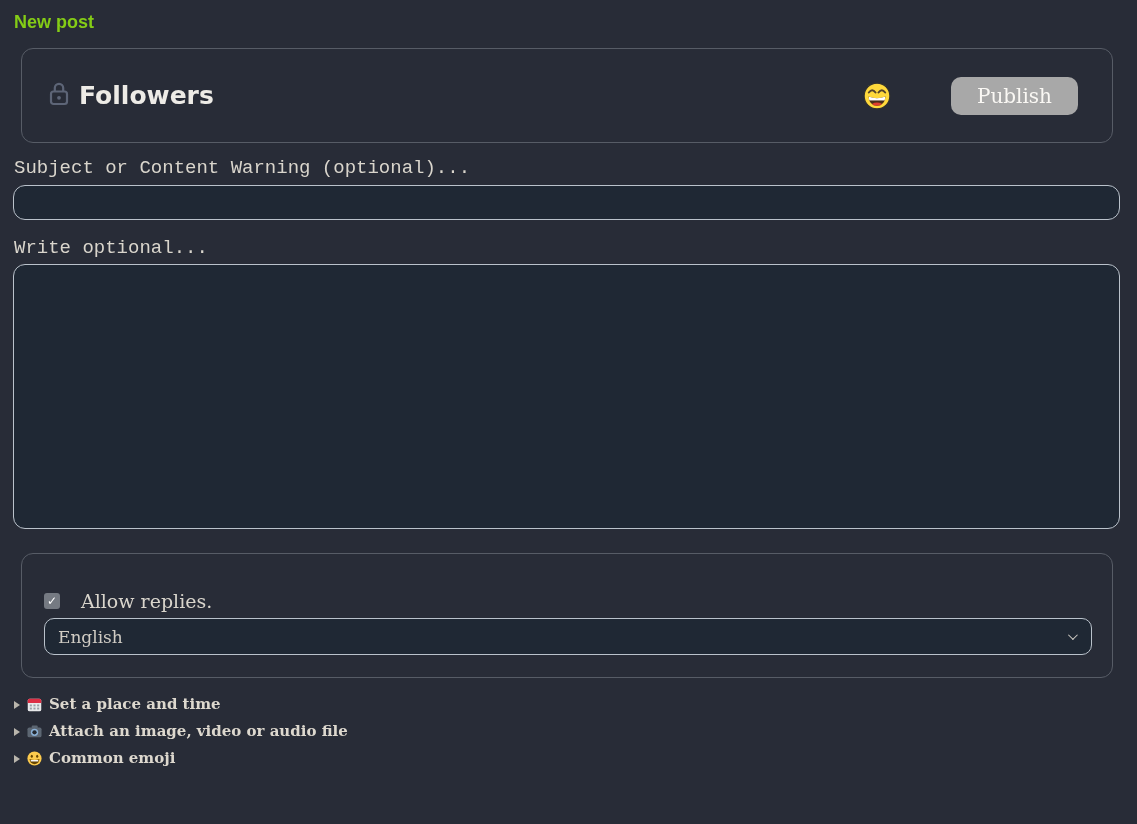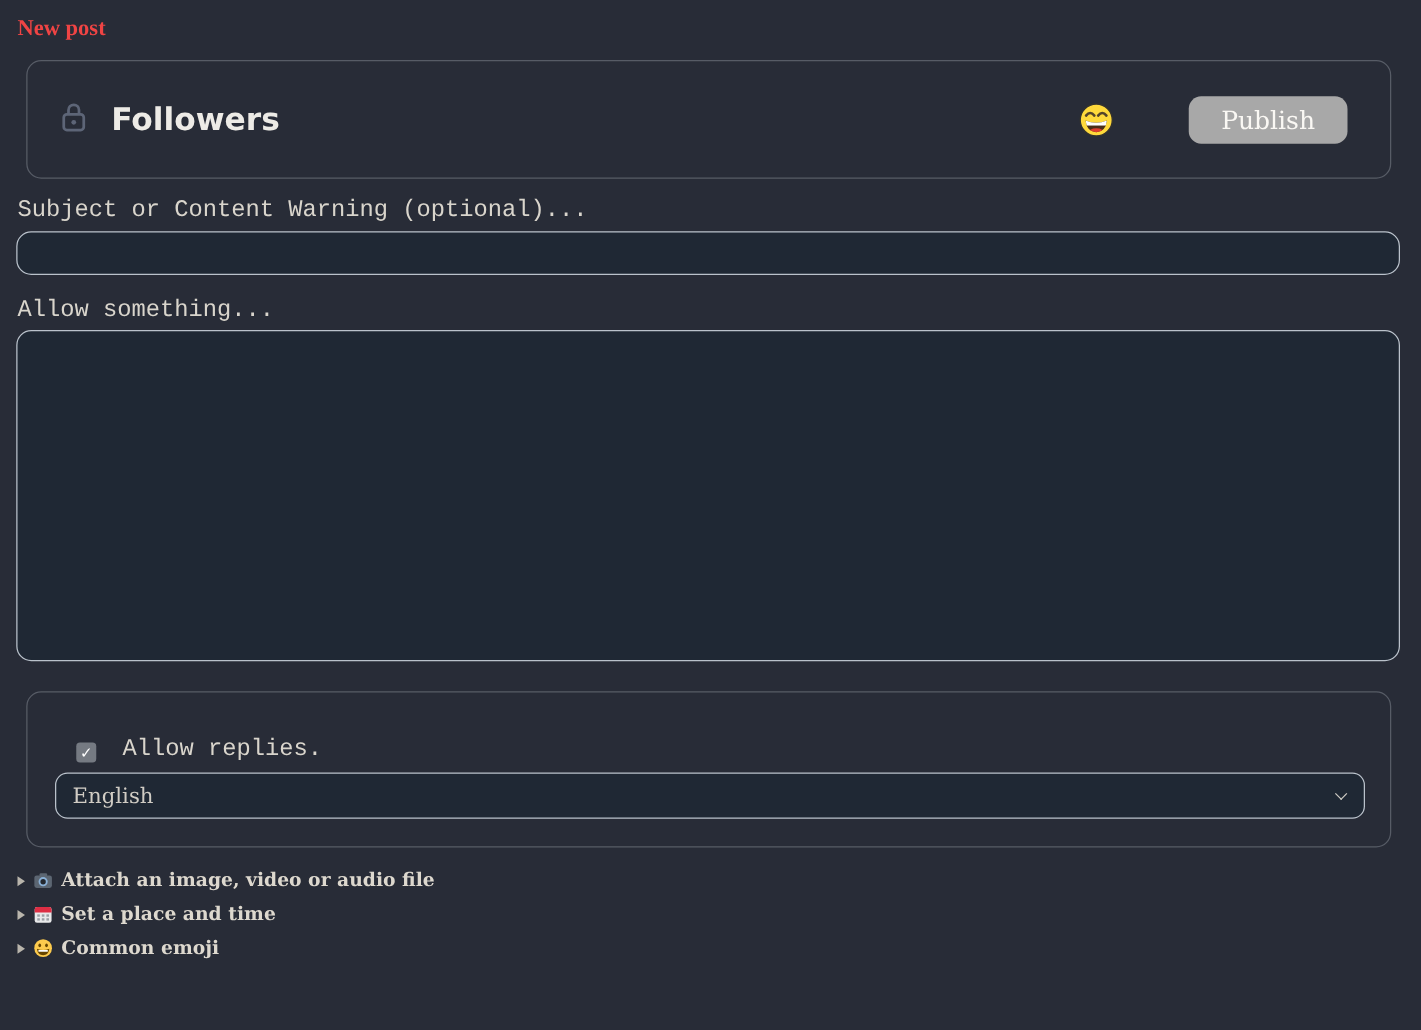--- a/index.html
+++ b/index.html
@@ -6,46 +6,46 @@
   html, body { margin: 0; padding: 0; }
   body {
     width: 1137px; height: 824px;
     background: #282c37;
     font-family: "DejaVu Serif", "Liberation Serif", serif;
     overflow: hidden;
     padding: 0 16px 0 14px;
   }
 
   .page-title {
-    font-family: Liberation Serif, serif;
+    font-family: Liberation Sans, sans-serif;
     font-weight: bold;
     font-size: 18px;
     line-height: 20px;
-    color: #ef4444;
+    color: #84cc16;
     margin: 12px 0 0 0;
   }
 
   .card {
     border: 1px solid #575c66;
     border-radius: 12px;
     width: 1092px;
     margin-left: 7px;
   }
 
   .header-card {
     margin-top: 16px;
     height: 95px;
     display: flex;
     align-items: center;
     padding: 0 34px 0 27px;
   }
   .visibility {
     display: flex;
     align-items: flex-end;
-    gap: 20px;
+    gap: 10px;
   }
   .visibility-label {
     font-family: "DejaVu Sans", "Liberation Sans", sans-serif;
     font-weight: bold;
     font-size: 25px;
     color: #edebe6;
   }
   .header-emoji { margin-left: auto; display: flex; align-items: center; }
   .publish-btn {
     margin-left: 60px;
@@ -84,24 +84,22 @@
   }
   .text-input { height: 35px; margin-top: 4px; }
   .body-textarea { height: 265px; margin-top: 3px; padding-top: 8px; resize: none; }
 
   .options-card {
     margin-top: 24px;
     padding: 38px 22px 22px 22px;
   }
   .checkbox-row {
     display: flex;
-    align-items: flex-end;
-    margin-left: 17px;
+    align-items: center;
     height: 18px;
-    font-family: Liberation Mono, monospace;
   }
   .checkbox {
     width: 16px; height: 16px;
     background: #757a82;
     border-radius: 3px;
     display: inline-flex;
     align-items: center;
     justify-content: center;
     cursor: pointer;
   }
@@ -192,51 +190,36 @@
       </g>
     </svg>
   </span>
 
   <button class="publish-btn">Publish</button>
 </div>
 
 <div class="field-label subject-label">Subject or Content Warning (optional)...</div>
 <input class="text-input" type="text" value="" style="">
 
-<div class="field-label body-label">Allow something...</div>
+<div class="field-label body-label">Write optional...</div>
 <textarea class="body-textarea" style=""></textarea>
 
 <div class="card options-card">
   <div class="checkbox-row">
     <span class="checkbox checked" id="allow-replies-checkbox"></span>
     <span class="checkbox-label">Allow replies.</span>
   </div>
 
   <div class="select">
     <span class="select-value">English</span>
     <span class="chevron"></span>
   </div>
 </div>
 
 <div class="details-list">
-  <details>
-    <summary>
-      <span class="arrow"></span>
-      <span class="detail-icon">
-        <svg width="15" height="15" viewBox="0 0 16 16" aria-hidden="true">
-          <rect x="5" y="1.6" width="6.4" height="3.4" rx="1" fill="#5c6672"></rect>
-          <rect x="0.5" y="3.6" width="15" height="10.6" rx="2" fill="#5c6672"></rect>
-          <circle cx="8" cy="8.9" r="3.9" fill="#8ab0d6"></circle>
-          <circle cx="8" cy="8.9" r="2.3" fill="#23272e"></circle>
-        </svg>
-      </span>
-      <span class="detail-label">Attach an image, video or audio file</span>
-    </summary>
-  </details>
-
   <details>
     <summary>
       <span class="arrow"></span>
       <span class="detail-icon">
         <svg width="15" height="15" viewBox="0 0 16 16" aria-hidden="true">
           <rect x="0.8" y="1.8" width="14.4" height="13.4" rx="2" fill="#e8e9ea"></rect>
           <path d="M0.8 3.8 a2 2 0 0 1 2-2 h10.4 a2 2 0 0 1 2 2 v2.6 h-14.4z" fill="#dd2e44"></path>
           <g fill="#9aa0a6">
             <rect x="3" y="8" width="2.2" height="2"></rect>
               <rect x="6.9" y="8" width="2.2" height="2"></rect>
@@ -248,20 +231,35 @@
         </svg>
       </span>
       <span class="detail-label">Set a place and time</span>
     </summary>
   </details>
 
   <details>
     <summary>
       <span class="arrow"></span>
       <span class="detail-icon">
+        <svg width="15" height="15" viewBox="0 0 16 16" aria-hidden="true">
+          <rect x="5" y="1.6" width="6.4" height="3.4" rx="1" fill="#5c6672"></rect>
+          <rect x="0.5" y="3.6" width="15" height="10.6" rx="2" fill="#5c6672"></rect>
+          <circle cx="8" cy="8.9" r="3.9" fill="#8ab0d6"></circle>
+          <circle cx="8" cy="8.9" r="2.3" fill="#23272e"></circle>
+        </svg>
+      </span>
+      <span class="detail-label">Attach an image, video or audio file</span>
+    </summary>
+  </details>
+
+  <details>
+    <summary>
+      <span class="arrow"></span>
+      <span class="detail-icon">
         <svg width="15" height="15" viewBox="0 0 36 36" aria-hidden="true">
           <circle cx="18" cy="18" r="17" fill="#fdcb4d"></circle>
           <ellipse cx="11.5" cy="12.5" rx="2.6" ry="3.6" fill="#664500"></ellipse>
           <ellipse cx="24.5" cy="12.5" rx="2.6" ry="3.6" fill="#664500"></ellipse>
           <path d="M6 19 q12 5.5 24 0 q-2 12.5 -12 12.5 q-10 0 -12-12.5z" fill="#664500"></path>
           <path d="M9 21.7 h18 v3.4 h-18z" fill="#ffffff"></path>
         </svg>
       </span>
       <span class="detail-label">Common emoji</span>
     </summary>

